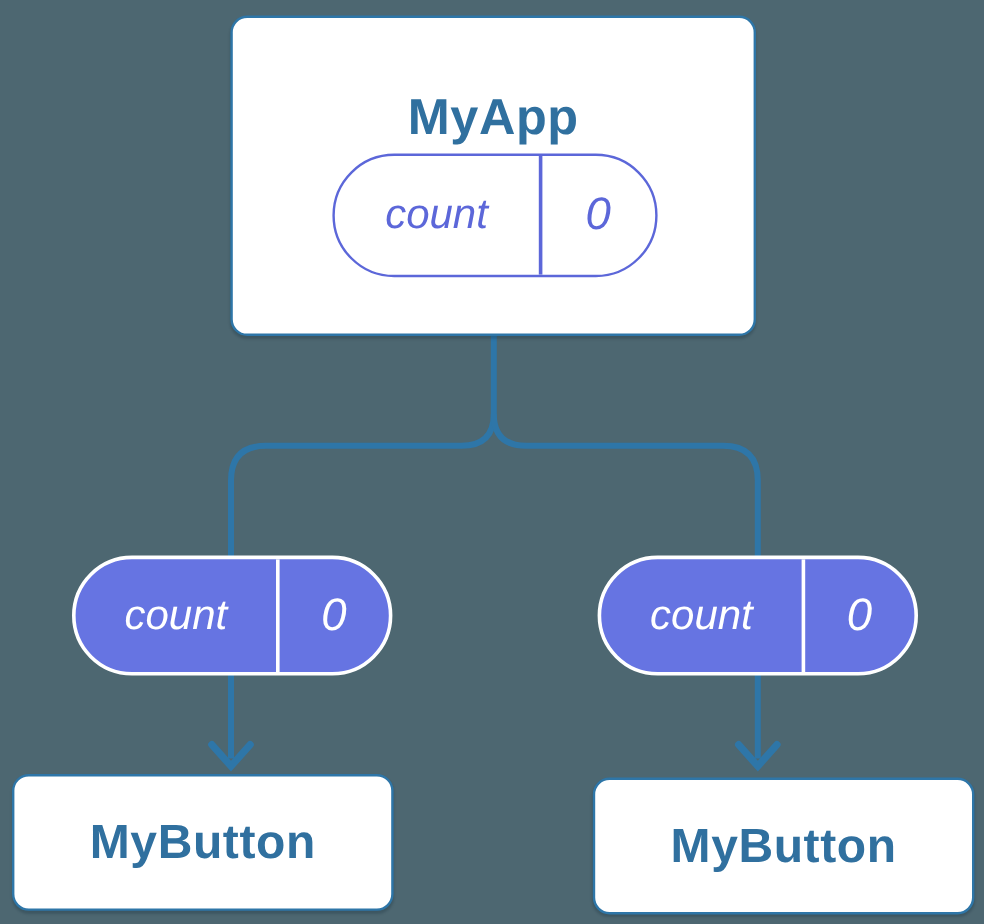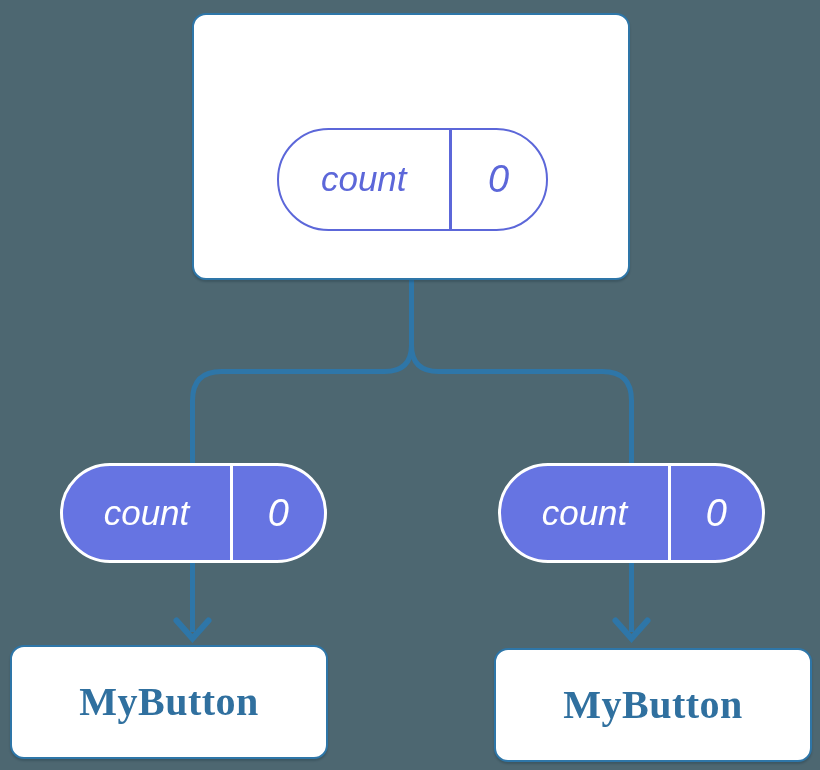--- a/index.html
+++ b/index.html
@@ -91,21 +91,20 @@
   .pill-divider {
     width: 2.5px;
     flex: 0 0 2.5px;
   }
   .child-card {
     width: 318px;
     height: 114px;
     display: flex;
     align-items: center;
     justify-content: center;
-    font-family: Liberation Serif, serif;
   }
   .child-left  { left: 10px;  top: 645px; }
   .child-right { left: 494px; top: 648px; }
   .child-title {
     font-size: 40px;
     line-height: 40px;
   }
 </style>
 </head>
 <body>
@@ -113,20 +112,21 @@
 <div class="stage">
 
   <svg class="connector" width="820" height="770" viewBox="0 0 820 770" fill="none" stroke="#2E76A8">
     <path stroke-width="5" d="M411.5 280 L411.5 345 Q411.5 371.5 384.5 371.5 L221.5 371.5 Q192.5 371.5 192.5 400.5 L192.5 632"></path>
     <path stroke-width="5" d="M411.5 345 Q411.5 371.5 438.5 371.5 L602.5 371.5 Q631.5 371.5 631.5 400.5 L631.5 632"></path>
     <path stroke-width="6" stroke-linecap="round" stroke-linejoin="miter" d="M176.5 620.5 L192.5 638.5 L208.5 620.5"></path>
     <path stroke-width="6" stroke-linecap="round" stroke-linejoin="miter" d="M615.5 620.5 L631.5 638.5 L647.5 620.5"></path>
   </svg>
 
   <div class="card root-card">
+    <div class="card-title root-title">MyApp</div>
     <div class="pill pill-outline">
       <div class="pill-key">count</div>
       <div class="pill-divider"></div>
       <div class="pill-value">0</div>
     </div>
   </div>
 
   <div class="pill pill-filled pill-left">
     <div class="pill-key">count</div>
     <div class="pill-divider"></div>

